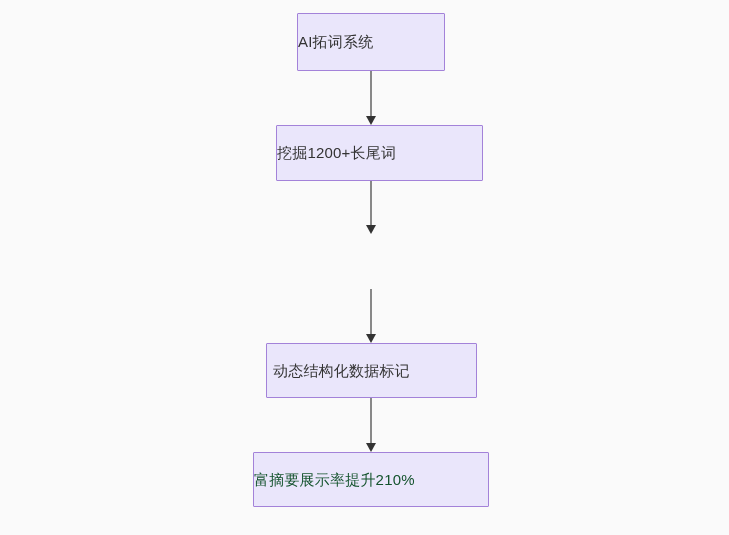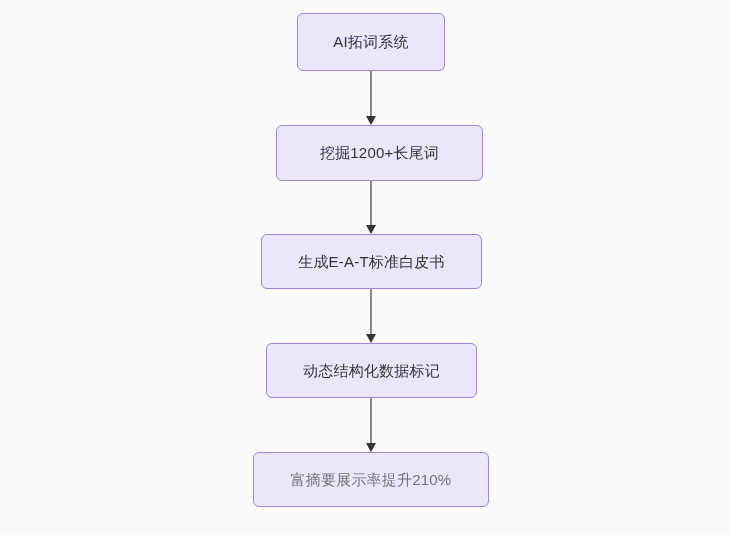--- a/index.html
+++ b/index.html
@@ -16,24 +16,23 @@
   #flowchart {
     position: relative;
     width: 729px;
     height: 535px;
   }
   .node {
     position: absolute;
     box-sizing: border-box;
     background: #eae6fb;
     border: 1.4px solid #a382d9;
-    border-radius: 6px;
+    border-radius: 1px;
     display: flex;
     align-items: center;
-    justify-content: center;
     color: #333333;
     font-size: 15px;
     line-height: 1.2;
     letter-spacing: 0.2px;
     white-space: nowrap;
     -webkit-font-smoothing: antialiased;
   }
   .node-label {
     display: block;
   }
@@ -77,25 +76,22 @@
     </div>
 
   <div class="node" id="node-0" style="left: 297px; top: 13px; width: 148px; height: 58px; background: rgb(234, 230, 251); border-color: rgb(163, 130, 217); color: rgb(51, 51, 51);">
     <span class="node-label">AI拓词系统</span>
   </div>
 
   <div class="node" id="node-1" style="left: 276px; top: 125px; width: 207px; height: 56px; background: rgb(234, 230, 251); border-color: rgb(163, 130, 217); color: rgb(51, 51, 51);">
     <span class="node-label">挖掘1200+长尾词</span>
   </div>
 
-  <div class="node" id="node-2" style="left: 261px; top: 234px; width: 221px; height: 55px; background: rgb(234, 230, 251); border-color: rgb(163, 130, 217); color: rgb(51, 51, 51);">
-    <span class="node-label">生成E-A-T标准白皮书</span>
-  </div>
 
-  <div class="node" id="node-3" style="left: 266px; top: 343px; width: 211px; height: 55px; background: rgb(234, 230, 251); border-color: rgb(163, 130, 217); color: rgb(51, 51, 51);">
+  <div class="node" id="node-3" style="left: 266px; top: 343px; width: 211px; height: 55px; background: rgb(234, 230, 251); border-color: rgb(163, 130, 217); color: rgb(51, 51, 51); padding-left: 6px;">
     <span class="node-label">动态结构化数据标记</span>
   </div>
 
-  <div class="node" id="node-4" style="left: 253px; top: 452px; width: 236px; height: 55px; background: rgb(234, 230, 251); border-color: rgb(163, 130, 217); color: #737373;">
+  <div class="node" id="node-4" style="left: 253px; top: 452px; width: 236px; height: 55px; background: rgb(234, 230, 251); border-color: rgb(163, 130, 217); color: #14532d;">
     <span class="node-label">富摘要展示率提升210%</span>
   </div>
 
 </div>
 
 </body></html>

